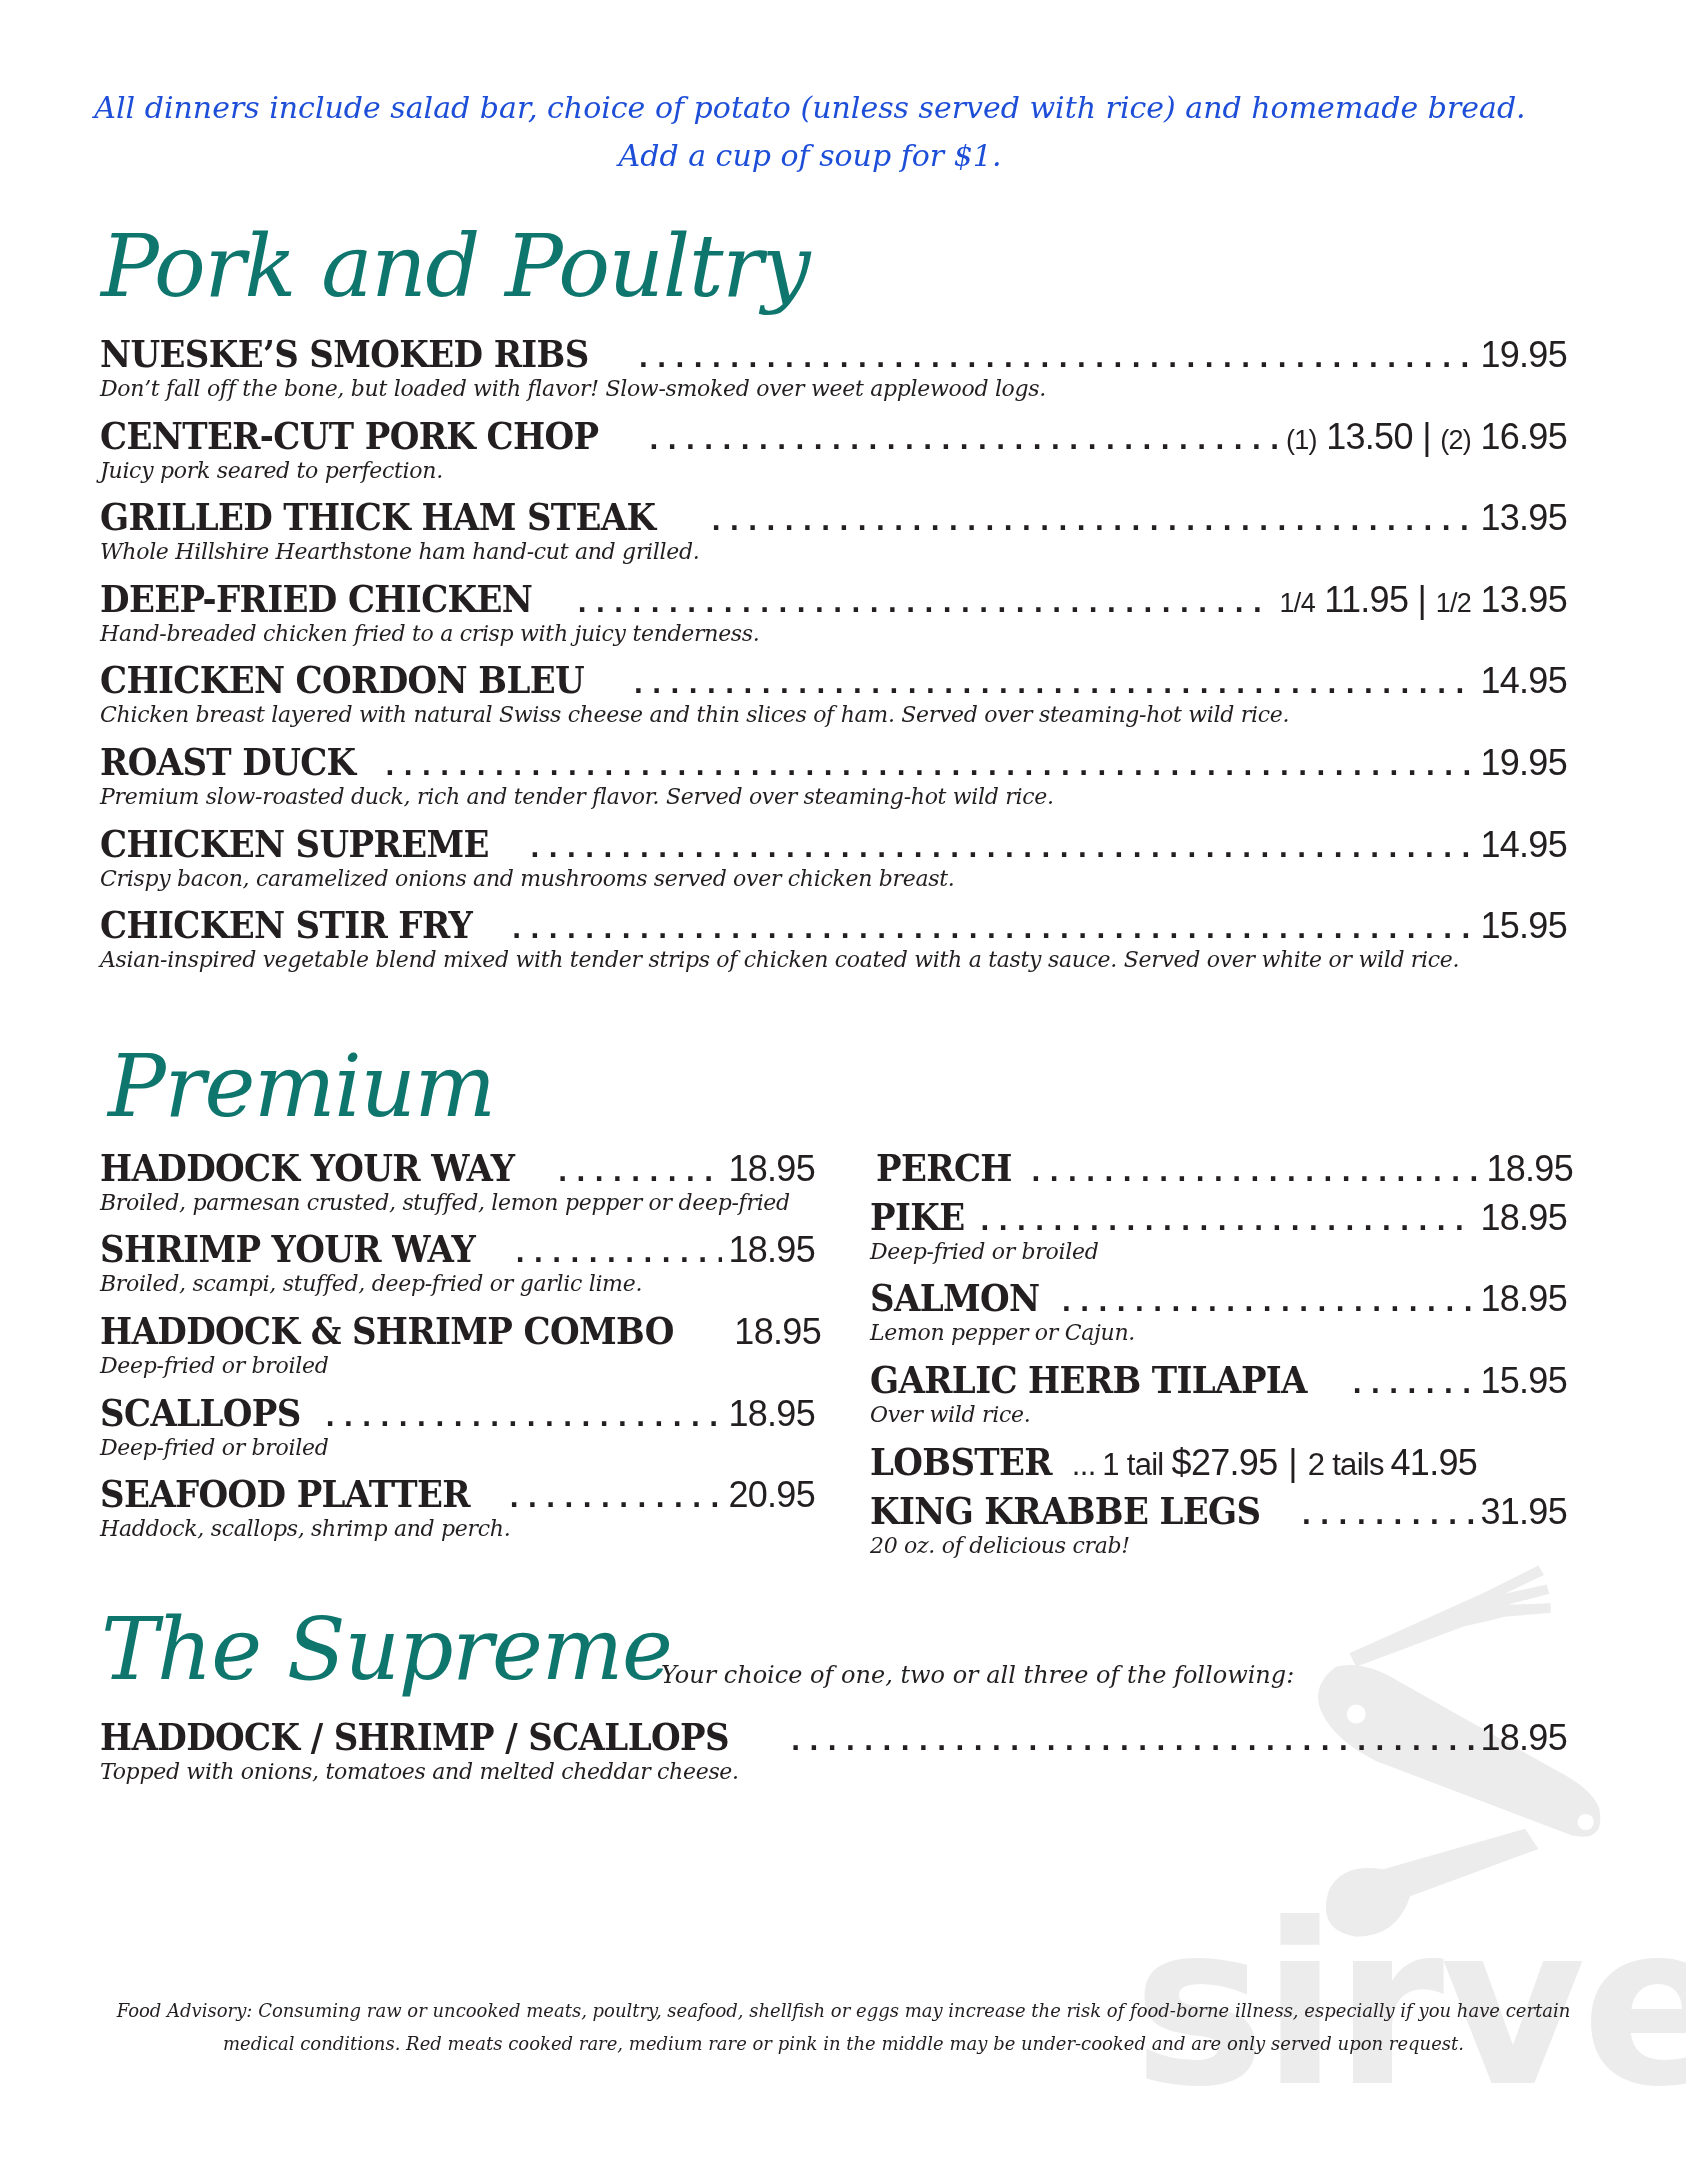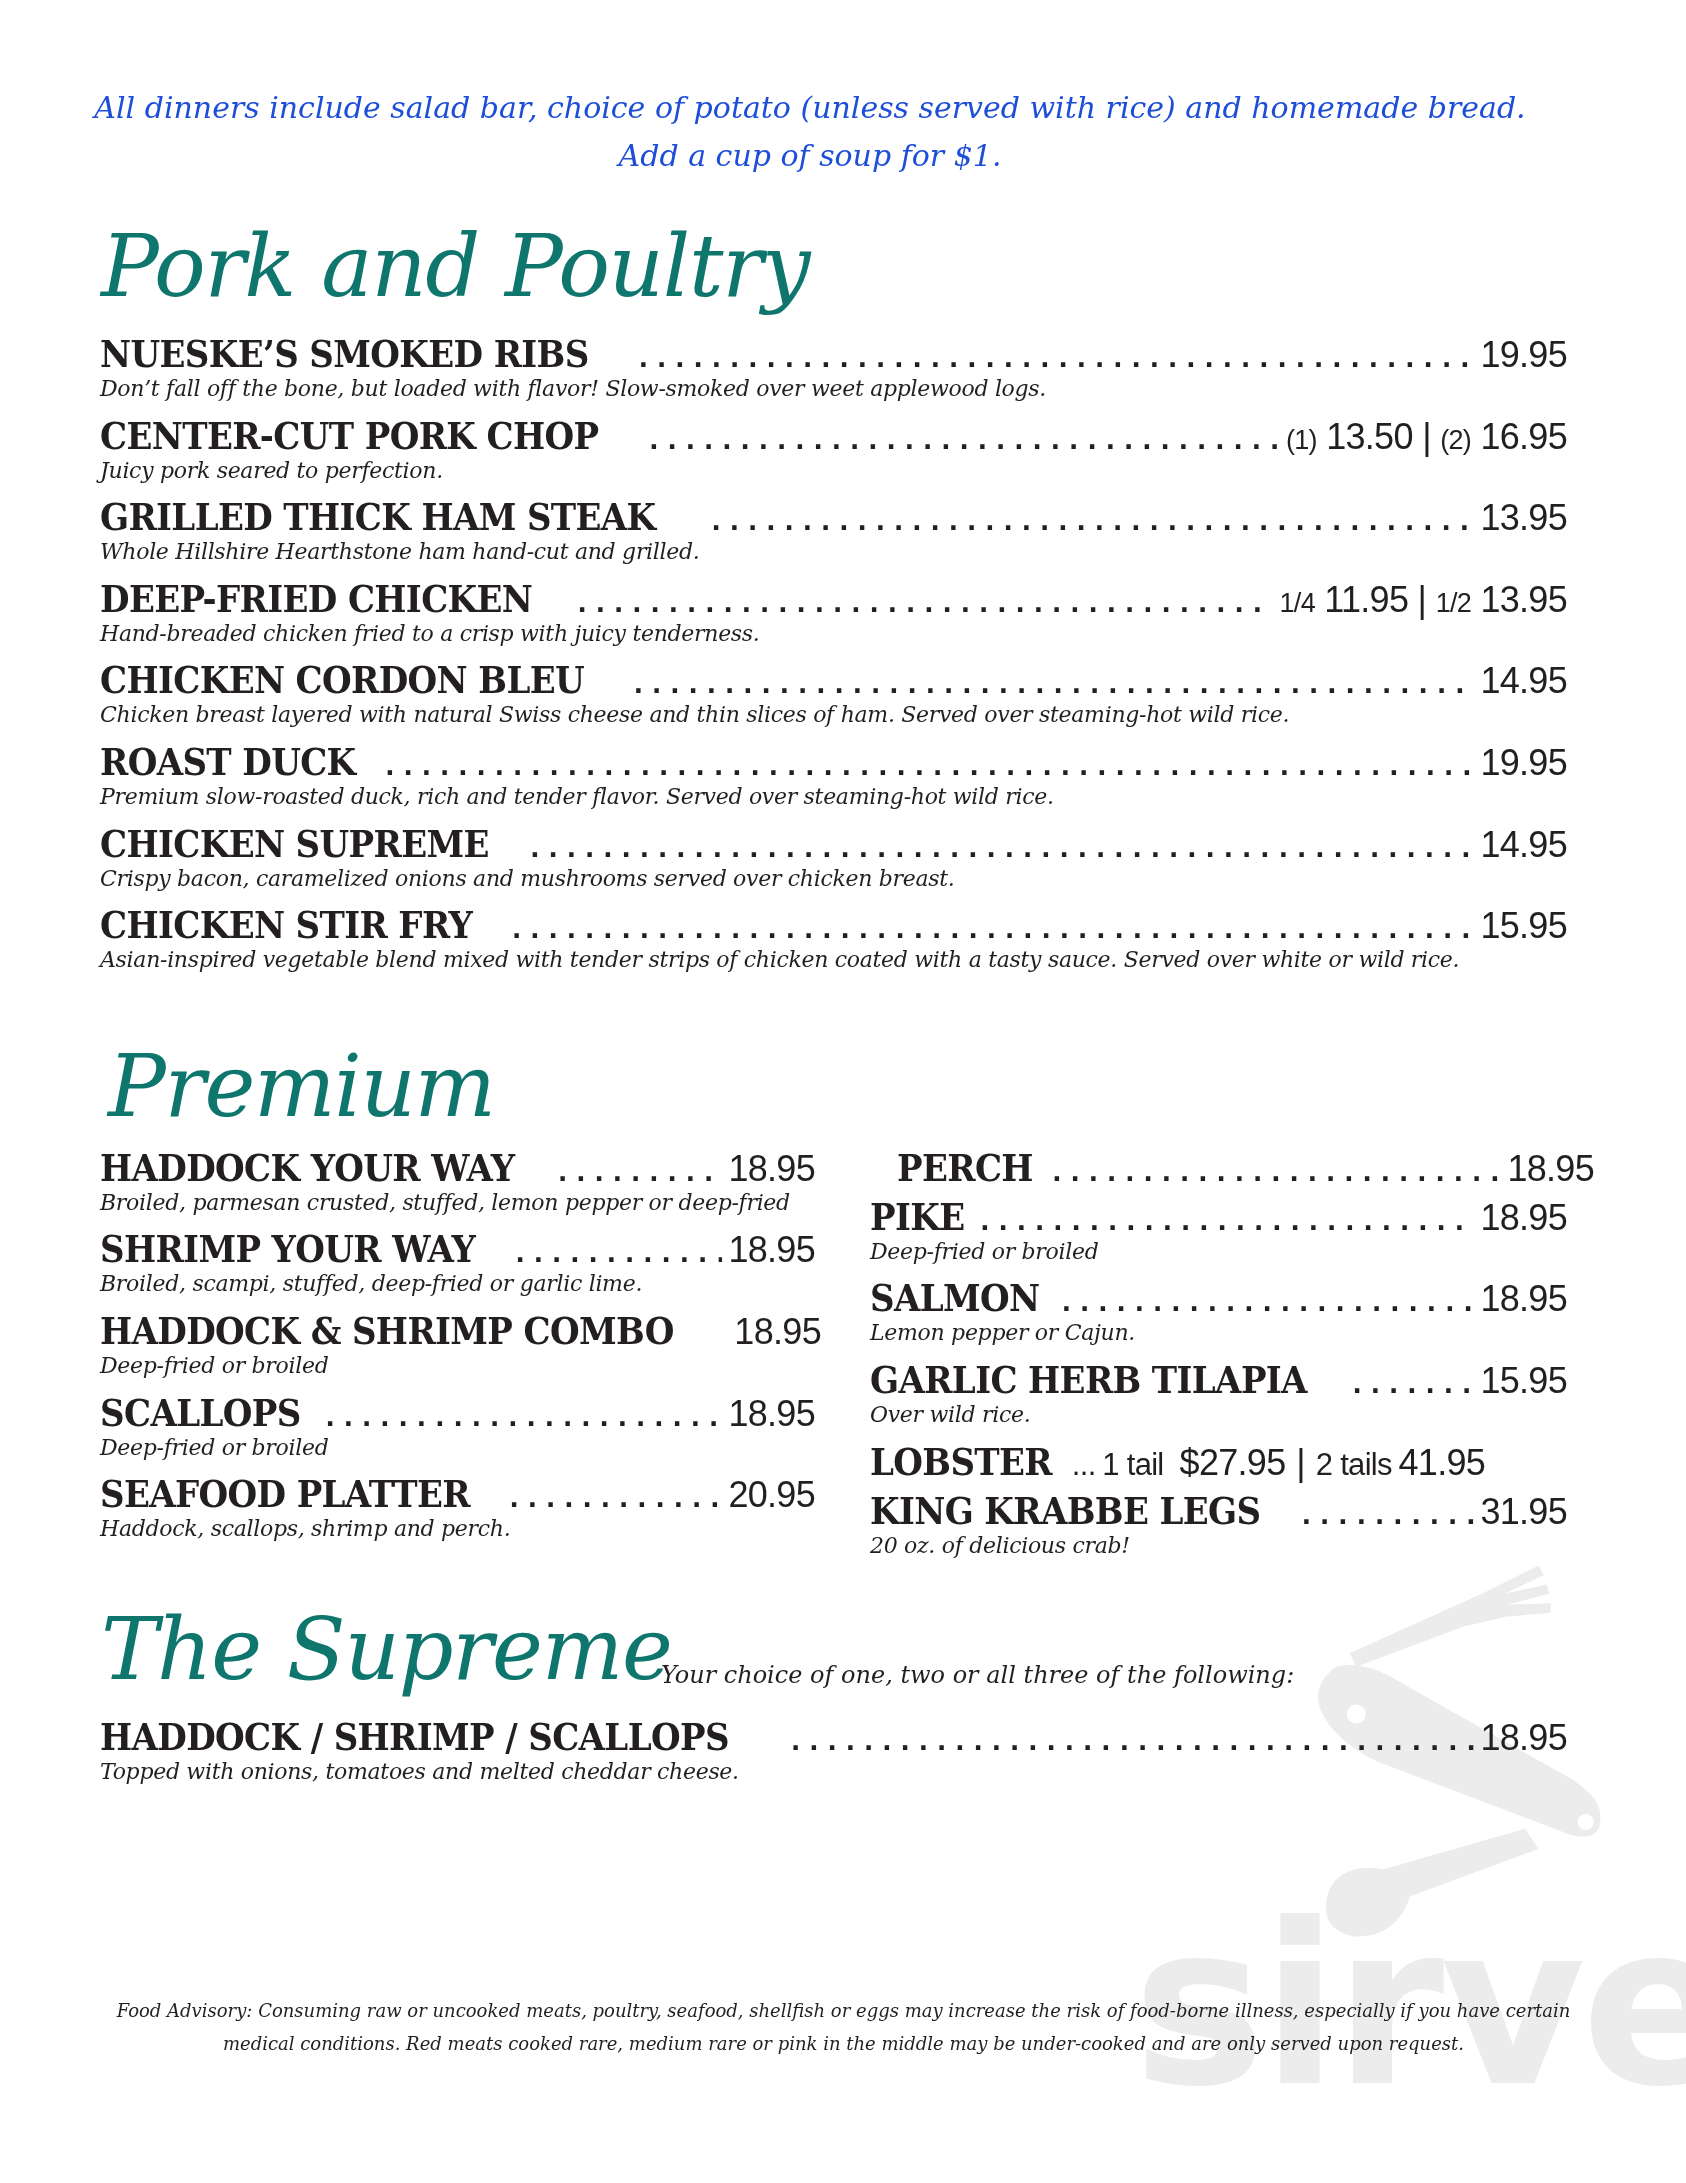--- a/index.html
+++ b/index.html
@@ -161,21 +161,21 @@
     <div class="row">
       <span class="name">SEAFOOD PLATTER</span>
       <span class="leader"></span>
       <span class="price">20.95</span>
     </div>
     <div class="desc">Haddock, scallops, shrimp and perch.</div>
   </div>
 </div>
 
 <div>
-  <div class="abs" style="left:897px; top:1146px; width:697px;">
+  <div class="abs" style="left:876px; top:1146px; width:697px;">
     <div class="row">
       <span class="name">PERCH</span>
       <span class="leader"></span>
       <span class="price">18.95</span>
     </div>
   </div>
   <div class="abs" style="left:870px; top:1195px; width:697px;">
     <div class="row">
       <span class="name">PIKE</span>
       <span class="leader"></span>
@@ -197,21 +197,21 @@
       <span class="leader"></span>
       <span class="price">15.95</span>
     </div>
     <div class="desc">Over wild rice.</div>
   </div>
   <div class="abs" style="left:870px; top:1440px; width:697px;">
     <div class="row">
       <span class="name">LOBSTER</span>
       <span class="lobster-tail" style="padding:0 6.7px 0 4px;">...</span>
       <span class="lobster-tail">1 tail</span>
-      <span class="lobster-price" style="padding-left:16px;">$27.95</span>
+      <span class="lobster-price" style="padding-left:8px;">$27.95</span>
       <span class="lobster-price" style="padding:0 10.8px;">|</span>
       <span class="lobster-tail">2 tails</span>
       <span class="lobster-price" style="padding-left:6.7px;">41.95</span>
     </div>
   </div>
   <div class="abs" style="left:870px; top:1489px; width:697px;">
     <div class="row">
       <span class="name">KING KRABBE LEGS</span>
       <span class="leader"></span>
       <span class="price">31.95</span>

